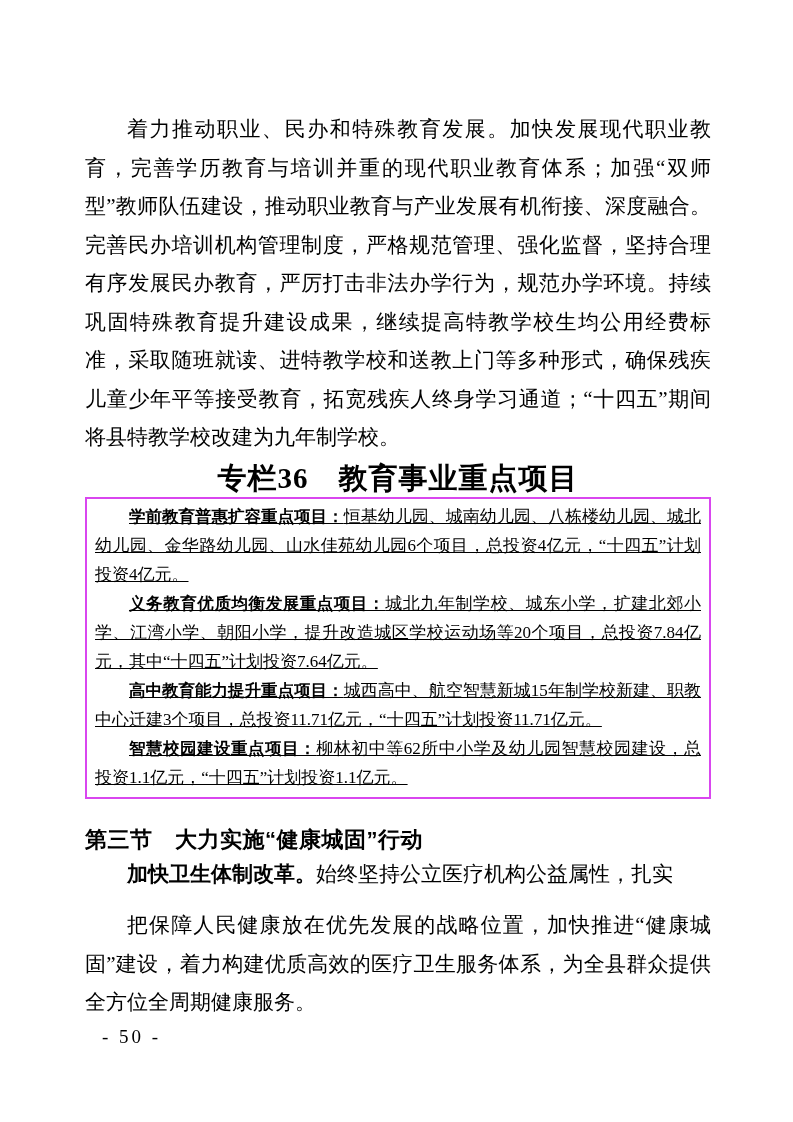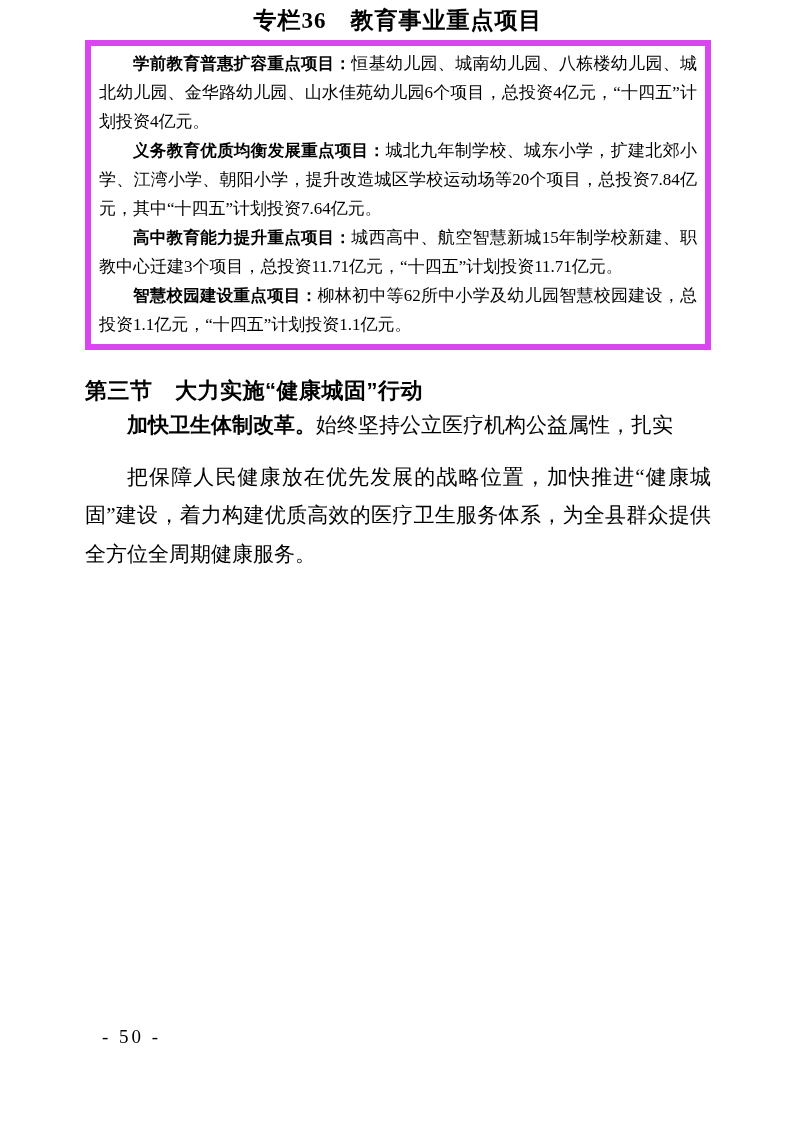--- a/index.html
+++ b/index.html
@@ -28,31 +28,32 @@
     font-size: 21px;
     line-height: 38.5px;
     text-align: justify;
     text-indent: 2em;
     color: #000000;
   }
   .p1 { margin-top: 110px; }
   .box-title {
     margin: 5px 0 0 0;
     font-family: "Liberation Serif", "DejaVu Serif", serif;
-    font-size: 23px;
+    font-size: 29px;
     font-weight: bold;
     text-align: center;
     line-height: 32px;
     letter-spacing: 1px;
   }
   .project-box {
     margin-top: 3px;
-    border: 6px solid #d946ef;
+    border: 2px solid #d946ef;
     padding: 3px 8px 5px 8px;
     box-sizing: border-box;
+    text-decoration: underline;
   }
   .box-para {
     margin: 0;
     font-family: "Liberation Serif", "DejaVu Serif", serif;
     font-size: 17px;
     line-height: 29px;
     text-align: justify;
     text-indent: 2em;
     color: #000000;
   }
@@ -82,20 +83,21 @@
     letter-spacing: 3px;
     color: #000000;
   }
 </style>
 </head>
 <body>
 
 <div class="page">
   <div class="content">
 
+    <p class="body-para p1">着力推动职业、民办和特殊教育发展。加快发展现代职业教育，完善学历教育与培训并重的现代职业教育体系；加强“双师型”教师队伍建设，推动职业教育与产业发展有机衔接、深度融合。完善民办培训机构管理制度，严格规范管理、强化监督，坚持合理有序发展民办教育，严厉打击非法办学行为，规范办学环境。持续巩固特殊教育提升建设成果，继续提高特教学校生均公用经费标准，采取随班就读、进特教学校和送教上门等多种形式，确保残疾儿童少年平等接受教育，拓宽残疾人终身学习通道；“十四五”期间将县特教学校改建为九年制学校。</p>
 
     <h2 class="box-title">专栏36　教育事业重点项目</h2>
 
     <div class="project-box">
       <p class="box-para"><span class="box-lead">学前教育普惠扩容重点项目：</span><span>恒基幼儿园、城南幼儿园、八栋楼幼儿园、城北幼儿园、金华路幼儿园、山水佳苑幼儿园6个项目，总投资4亿元，“十四五”计划投资4亿元。</span></p>
 
       <p class="box-para"><span class="box-lead">义务教育优质均衡发展重点项目：</span><span>城北九年制学校、城东小学，扩建北郊小学、江湾小学、朝阳小学，提升改造城区学校运动场等20个项目，总投资7.84亿元，其中“十四五”计划投资7.64亿元。</span></p>
 
       <p class="box-para"><span class="box-lead">高中教育能力提升重点项目：</span><span>城西高中、航空智慧新城15年制学校新建、职教中心迁建3个项目，总投资11.71亿元，“十四五”计划投资11.71亿元。</span></p>
 

